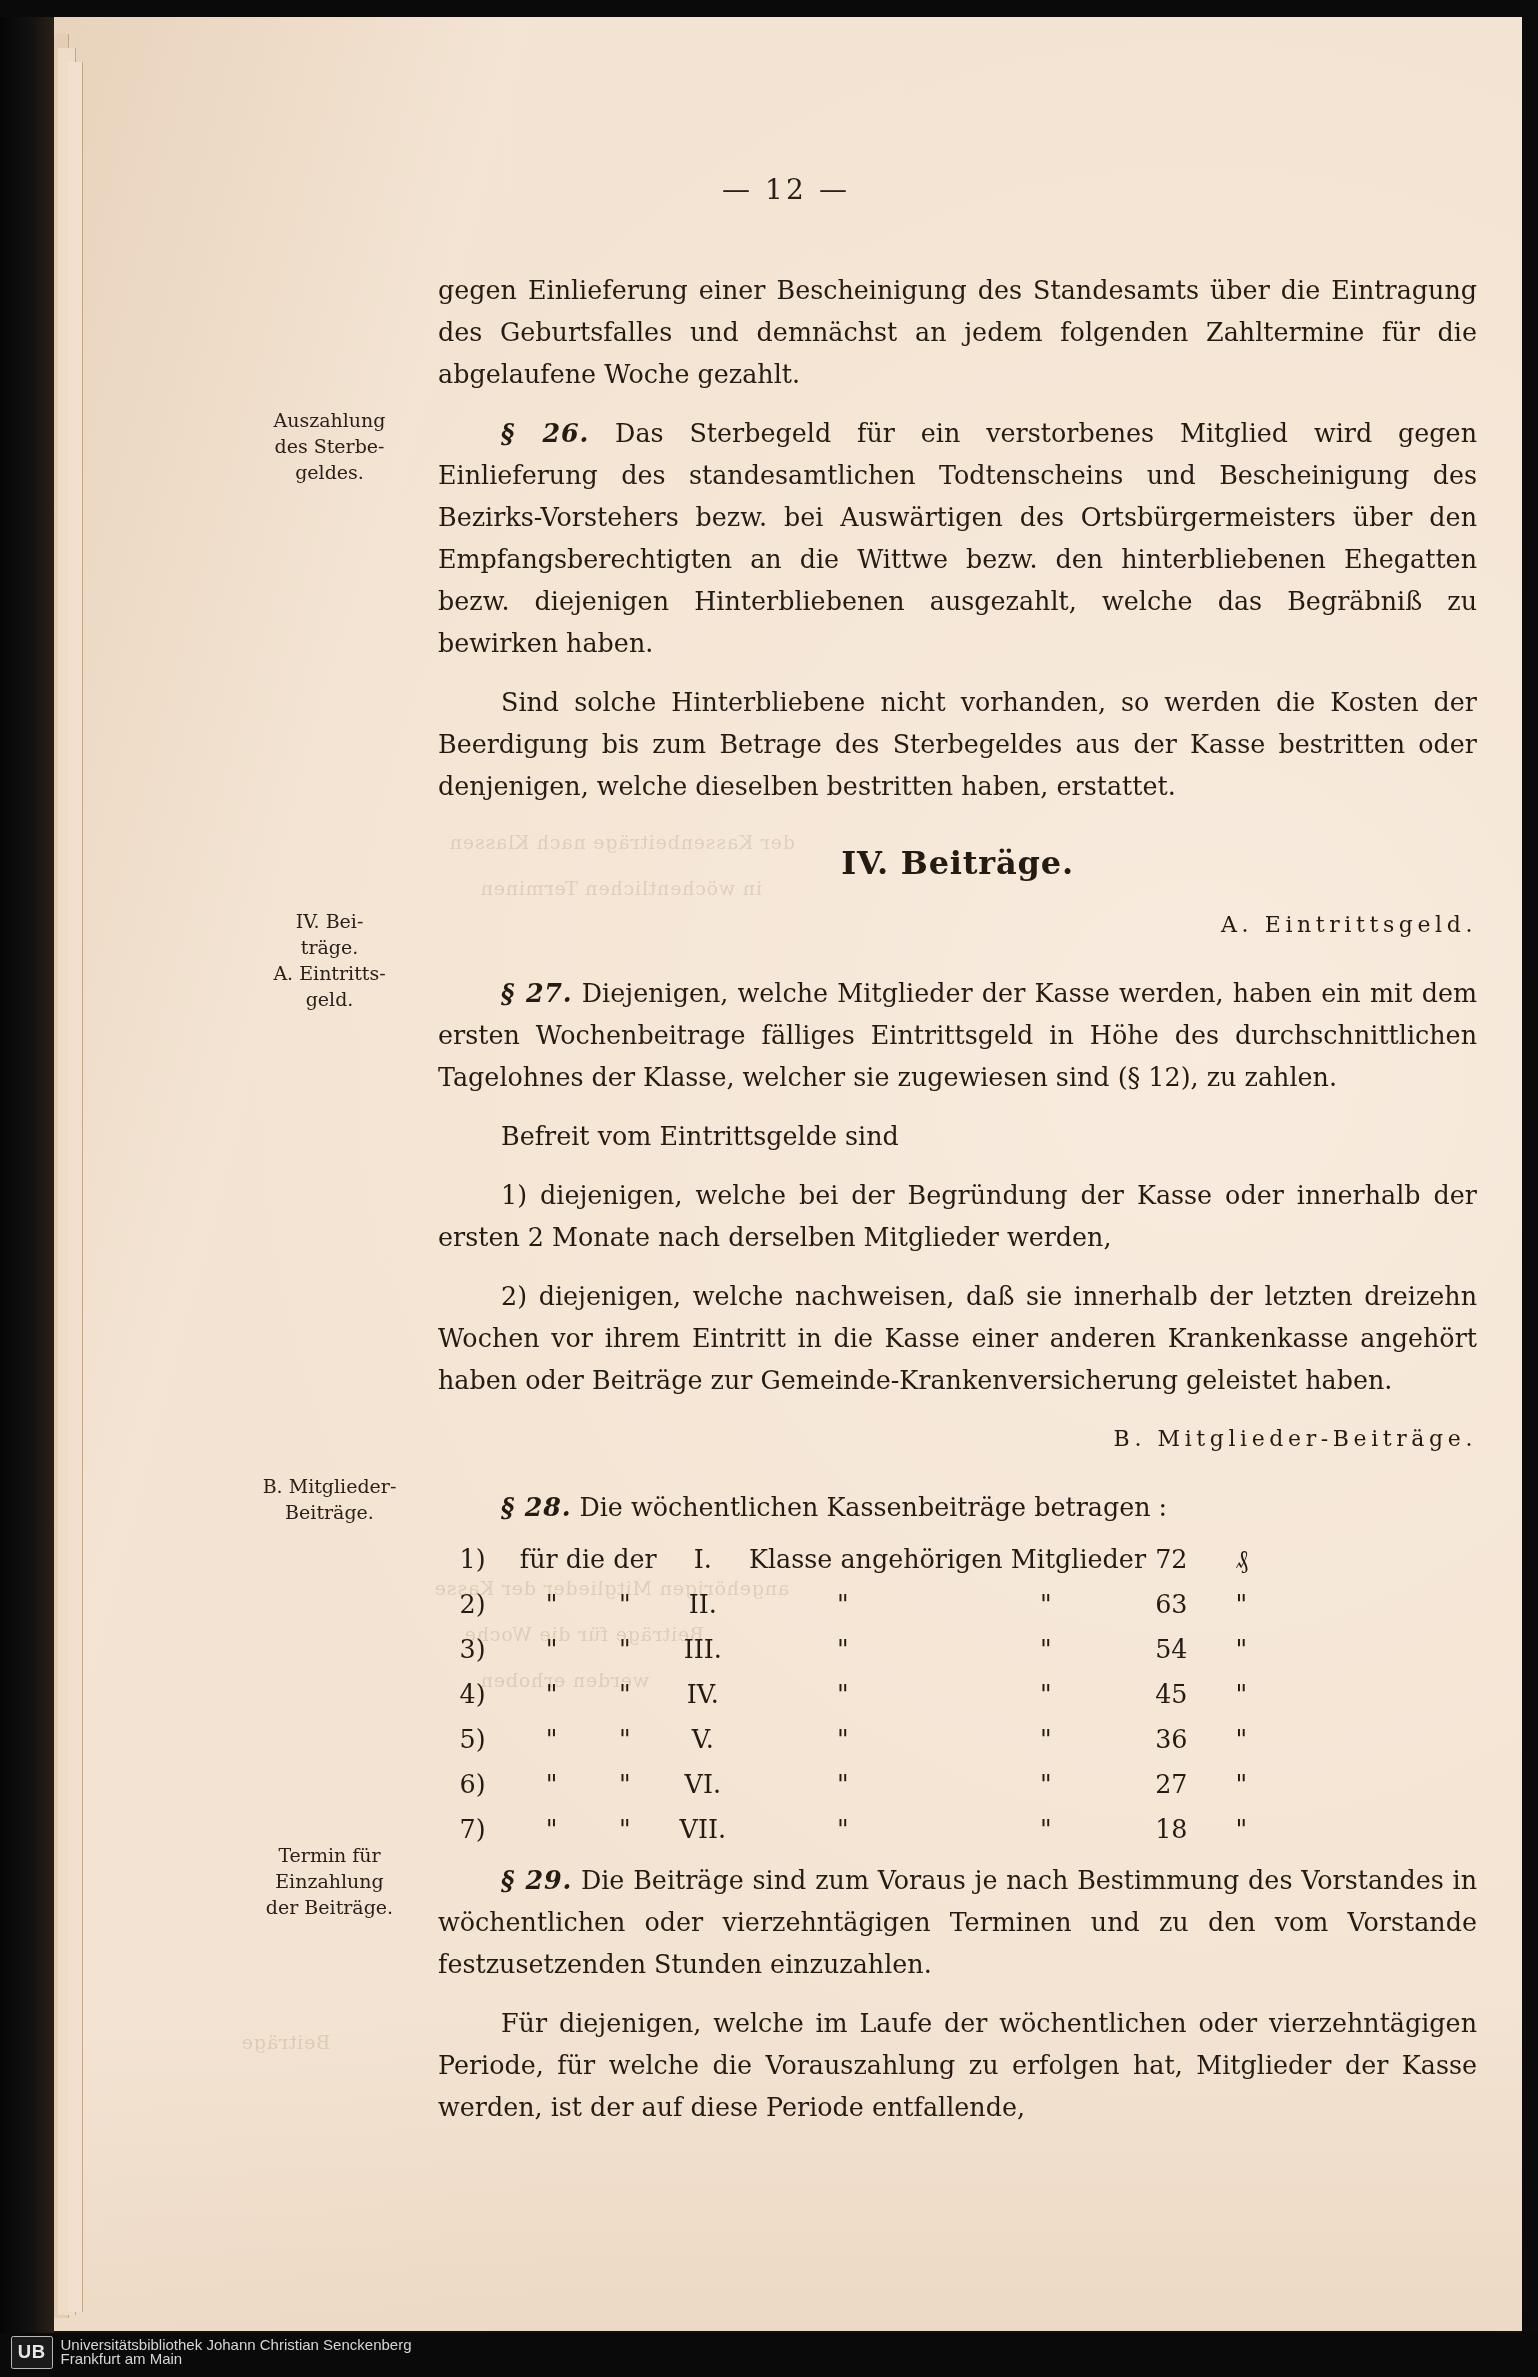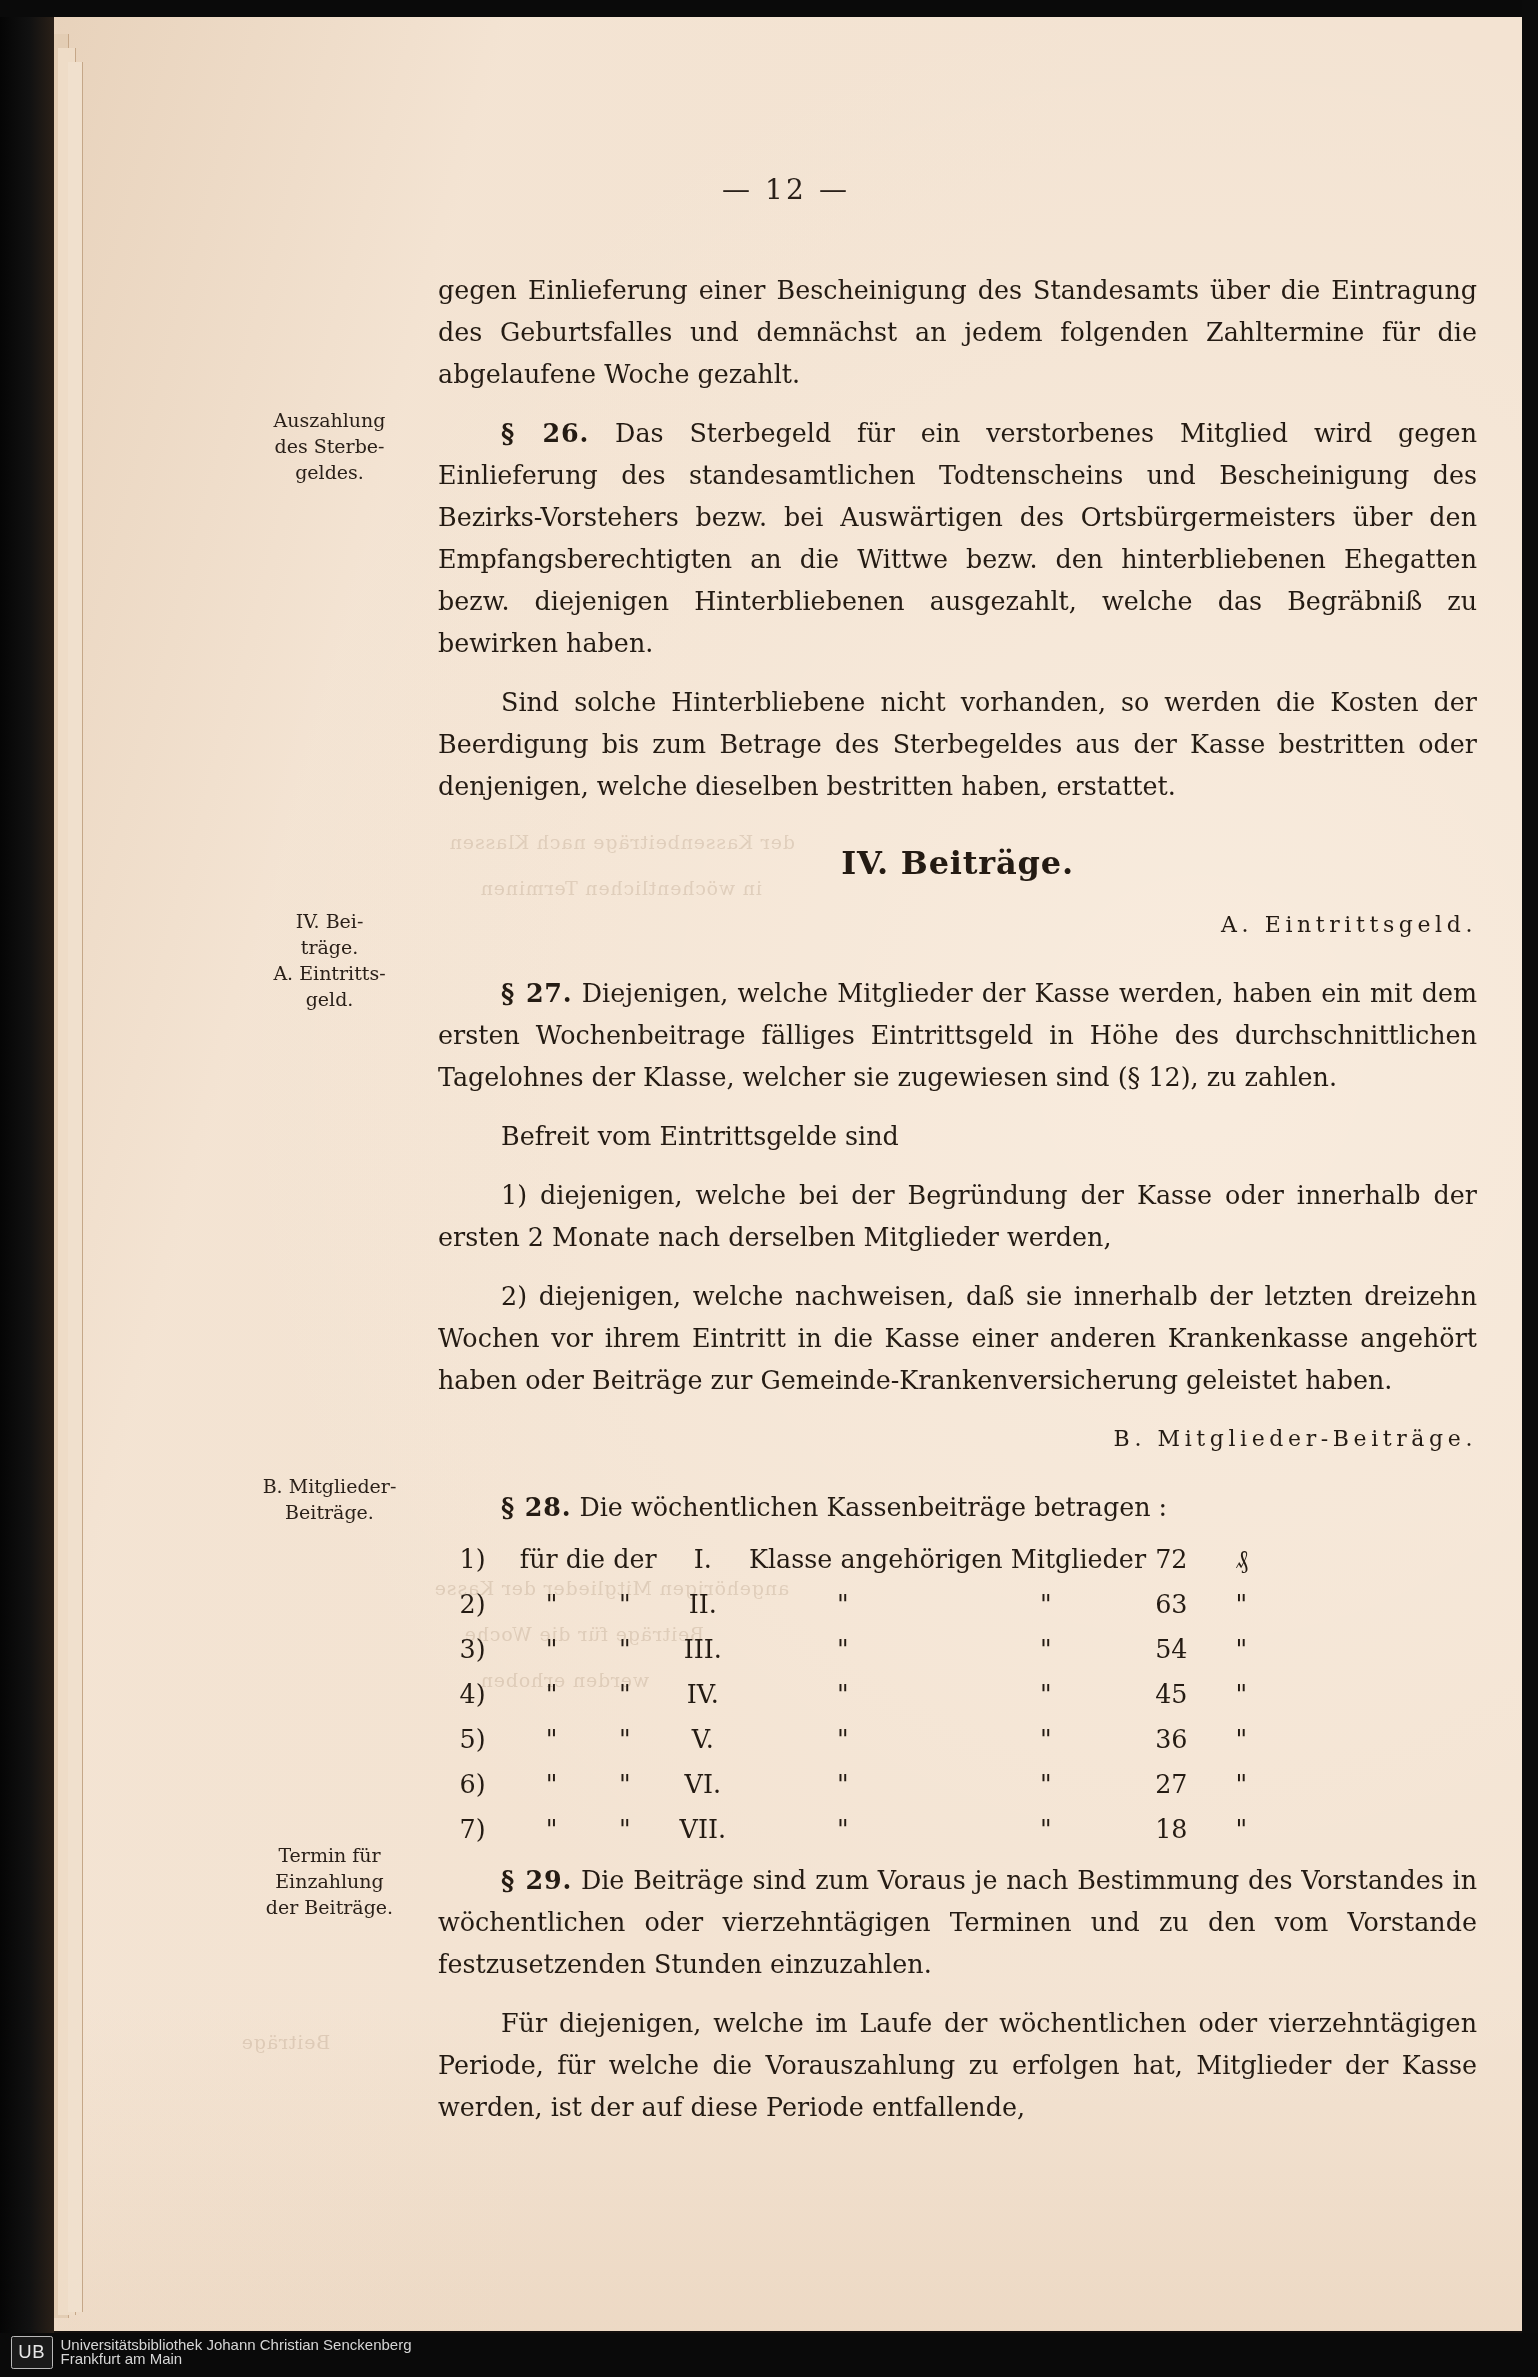--- a/index.html
+++ b/index.html
@@ -106,21 +106,21 @@
     top: 254px;
     width: 1039px;
     font-size: 25.4px;
     line-height: 42px;
     color: #241b13;
     text-align: justify;
   }
   .p { margin: 0 0 17px 0; }
   .p.indent { text-indent: 63px; }
   .p.tight { margin-bottom: 0; }
-  .lead { font-weight: 700; letter-spacing: 0.8px; }
+  .lead { font-weight: 700; letter-spacing: 0.8px; font-style: italic; }
 
   h2.sect {
     text-align: center;
     font-size: 32px;
     font-weight: 700;
     margin: 35px 0 20px 0;
     letter-spacing: 0.8px;
   }
   h3.sub {
     text-align: right;
@@ -172,21 +172,21 @@
     align-items: center;
     gap: 7.7px;
     color: #cfcfcf;
     font-family: "Liberation Sans", sans-serif;
   }
   #stamp .ubbox {
     width: 40px; height: 31px;
     border: 1.5px solid #b9b9b9;
     border-radius: 2.3px;
     color: #e8e8e8;
-    font-weight: 400;
+    font-weight: 700;
     font-size: 18.5px;
     display: flex; align-items: center; justify-content: center;
     letter-spacing: 0.8px;
     background: #1b1b1b;
   }
   #stamp .ubtxt {
     font-size: 15px;
     line-height: 14.6px;
     color: #d6d6d6;
   }

